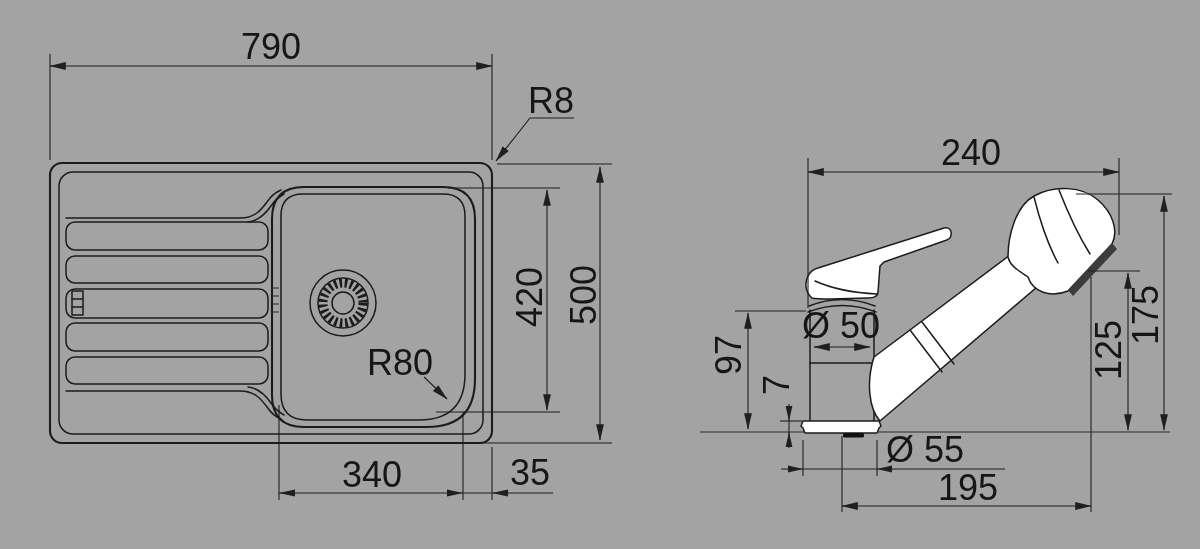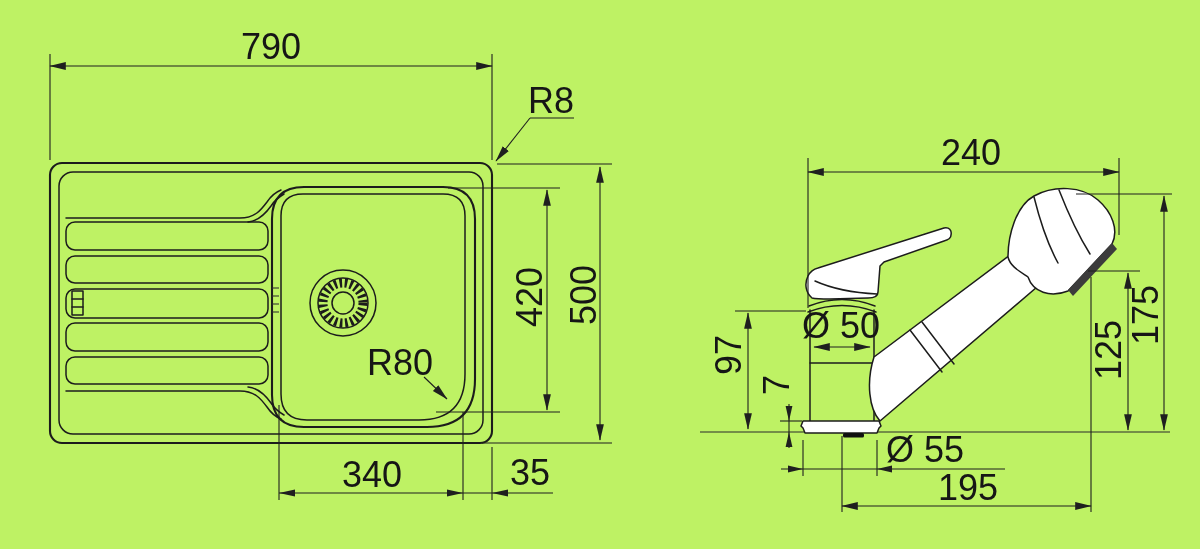--- a/index.html
+++ b/index.html
@@ -1,16 +1,16 @@
 <!DOCTYPE html>
 <html><head>
 <meta charset="utf-8">
 <style>
   html,body{margin:0;padding:0;background:#ffffff;}
-  .stage{position:relative;width:1200px;height:549px;background:#bef264;overflow:hidden;
+  .stage{position:relative;width:1200px;height:549px;background:#a3a3a3;overflow:hidden;
          font-family:"Liberation Sans", sans-serif;}
   svg{position:absolute;left:0;top:0;}
   .obj{stroke:#1c1c1c;fill:none;stroke-width:1.5;stroke-linecap:round;stroke-linejoin:round;}
   .obj-heavy{stroke:#1c1c1c;fill:none;stroke-width:2.1;stroke-linejoin:round;}
   .obj-fill{stroke:#1c1c1c;fill:#ffffff;stroke-width:1.5;stroke-linejoin:round;}
   .thin{stroke:#2b2b2b;fill:none;stroke-width:1.05;}
   .dim{stroke:#1f1f1f;fill:none;stroke-width:1.1;}
   .arrow{fill:#1f1f1f;stroke:none;}
   text{fill:#161616;font-family:"Liberation Sans", sans-serif;font-size:36px;}
 </style>

